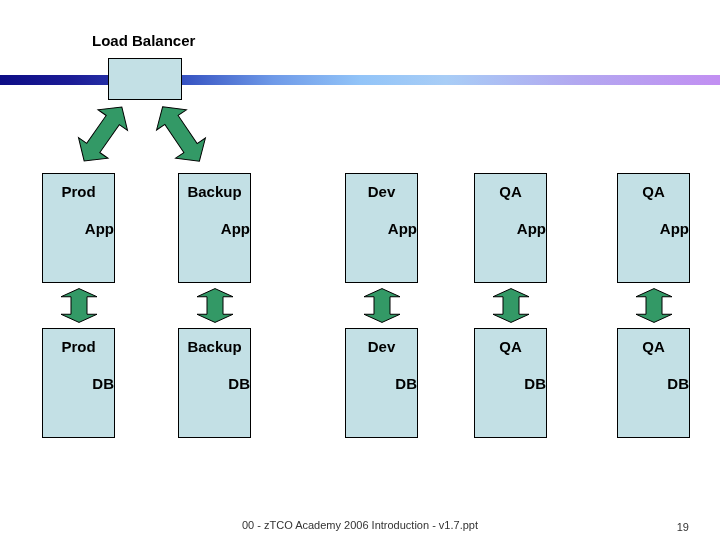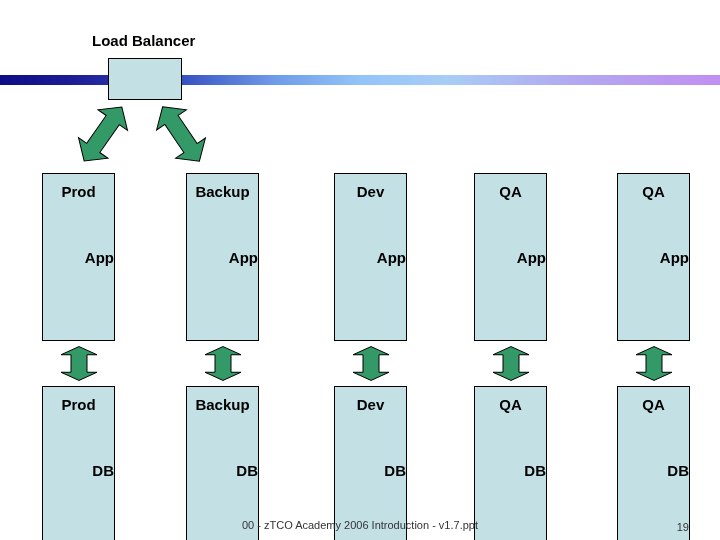--- a/index.html
+++ b/index.html
@@ -46,28 +46,28 @@
   }
   .diag-arrow.left  { left: 83px;  top: 100px; transform: rotate(35deg); }
   .diag-arrow.right { left: 161px; top: 100px; transform: rotate(-34deg); }
 
   .col {
     position: absolute;
     top: 173px;
     width: 73px;
   }
   .col-0 { left: 42px; }
-  .col-1 { left: 186px; }
-  .col-2 { left: 334px; }
+  .col-1 { left: 178px; }
+  .col-2 { left: 345px; }
   .col-3 { left: 474px; }
   .col-4 { left: 617px; }
 
   .node {
     position: relative;
-    width: 73px; height: 168px;
+    width: 73px; height: 110px;
     background: #c3e0e5;
     border: 1px solid #000000;
     box-sizing: border-box;
   }
   .node .env {
     position: absolute;
     top: 9px; left: 0; width: 100%;
     text-align: center;
     font-size: 15px; font-weight: bold; color: #000000;
   }

